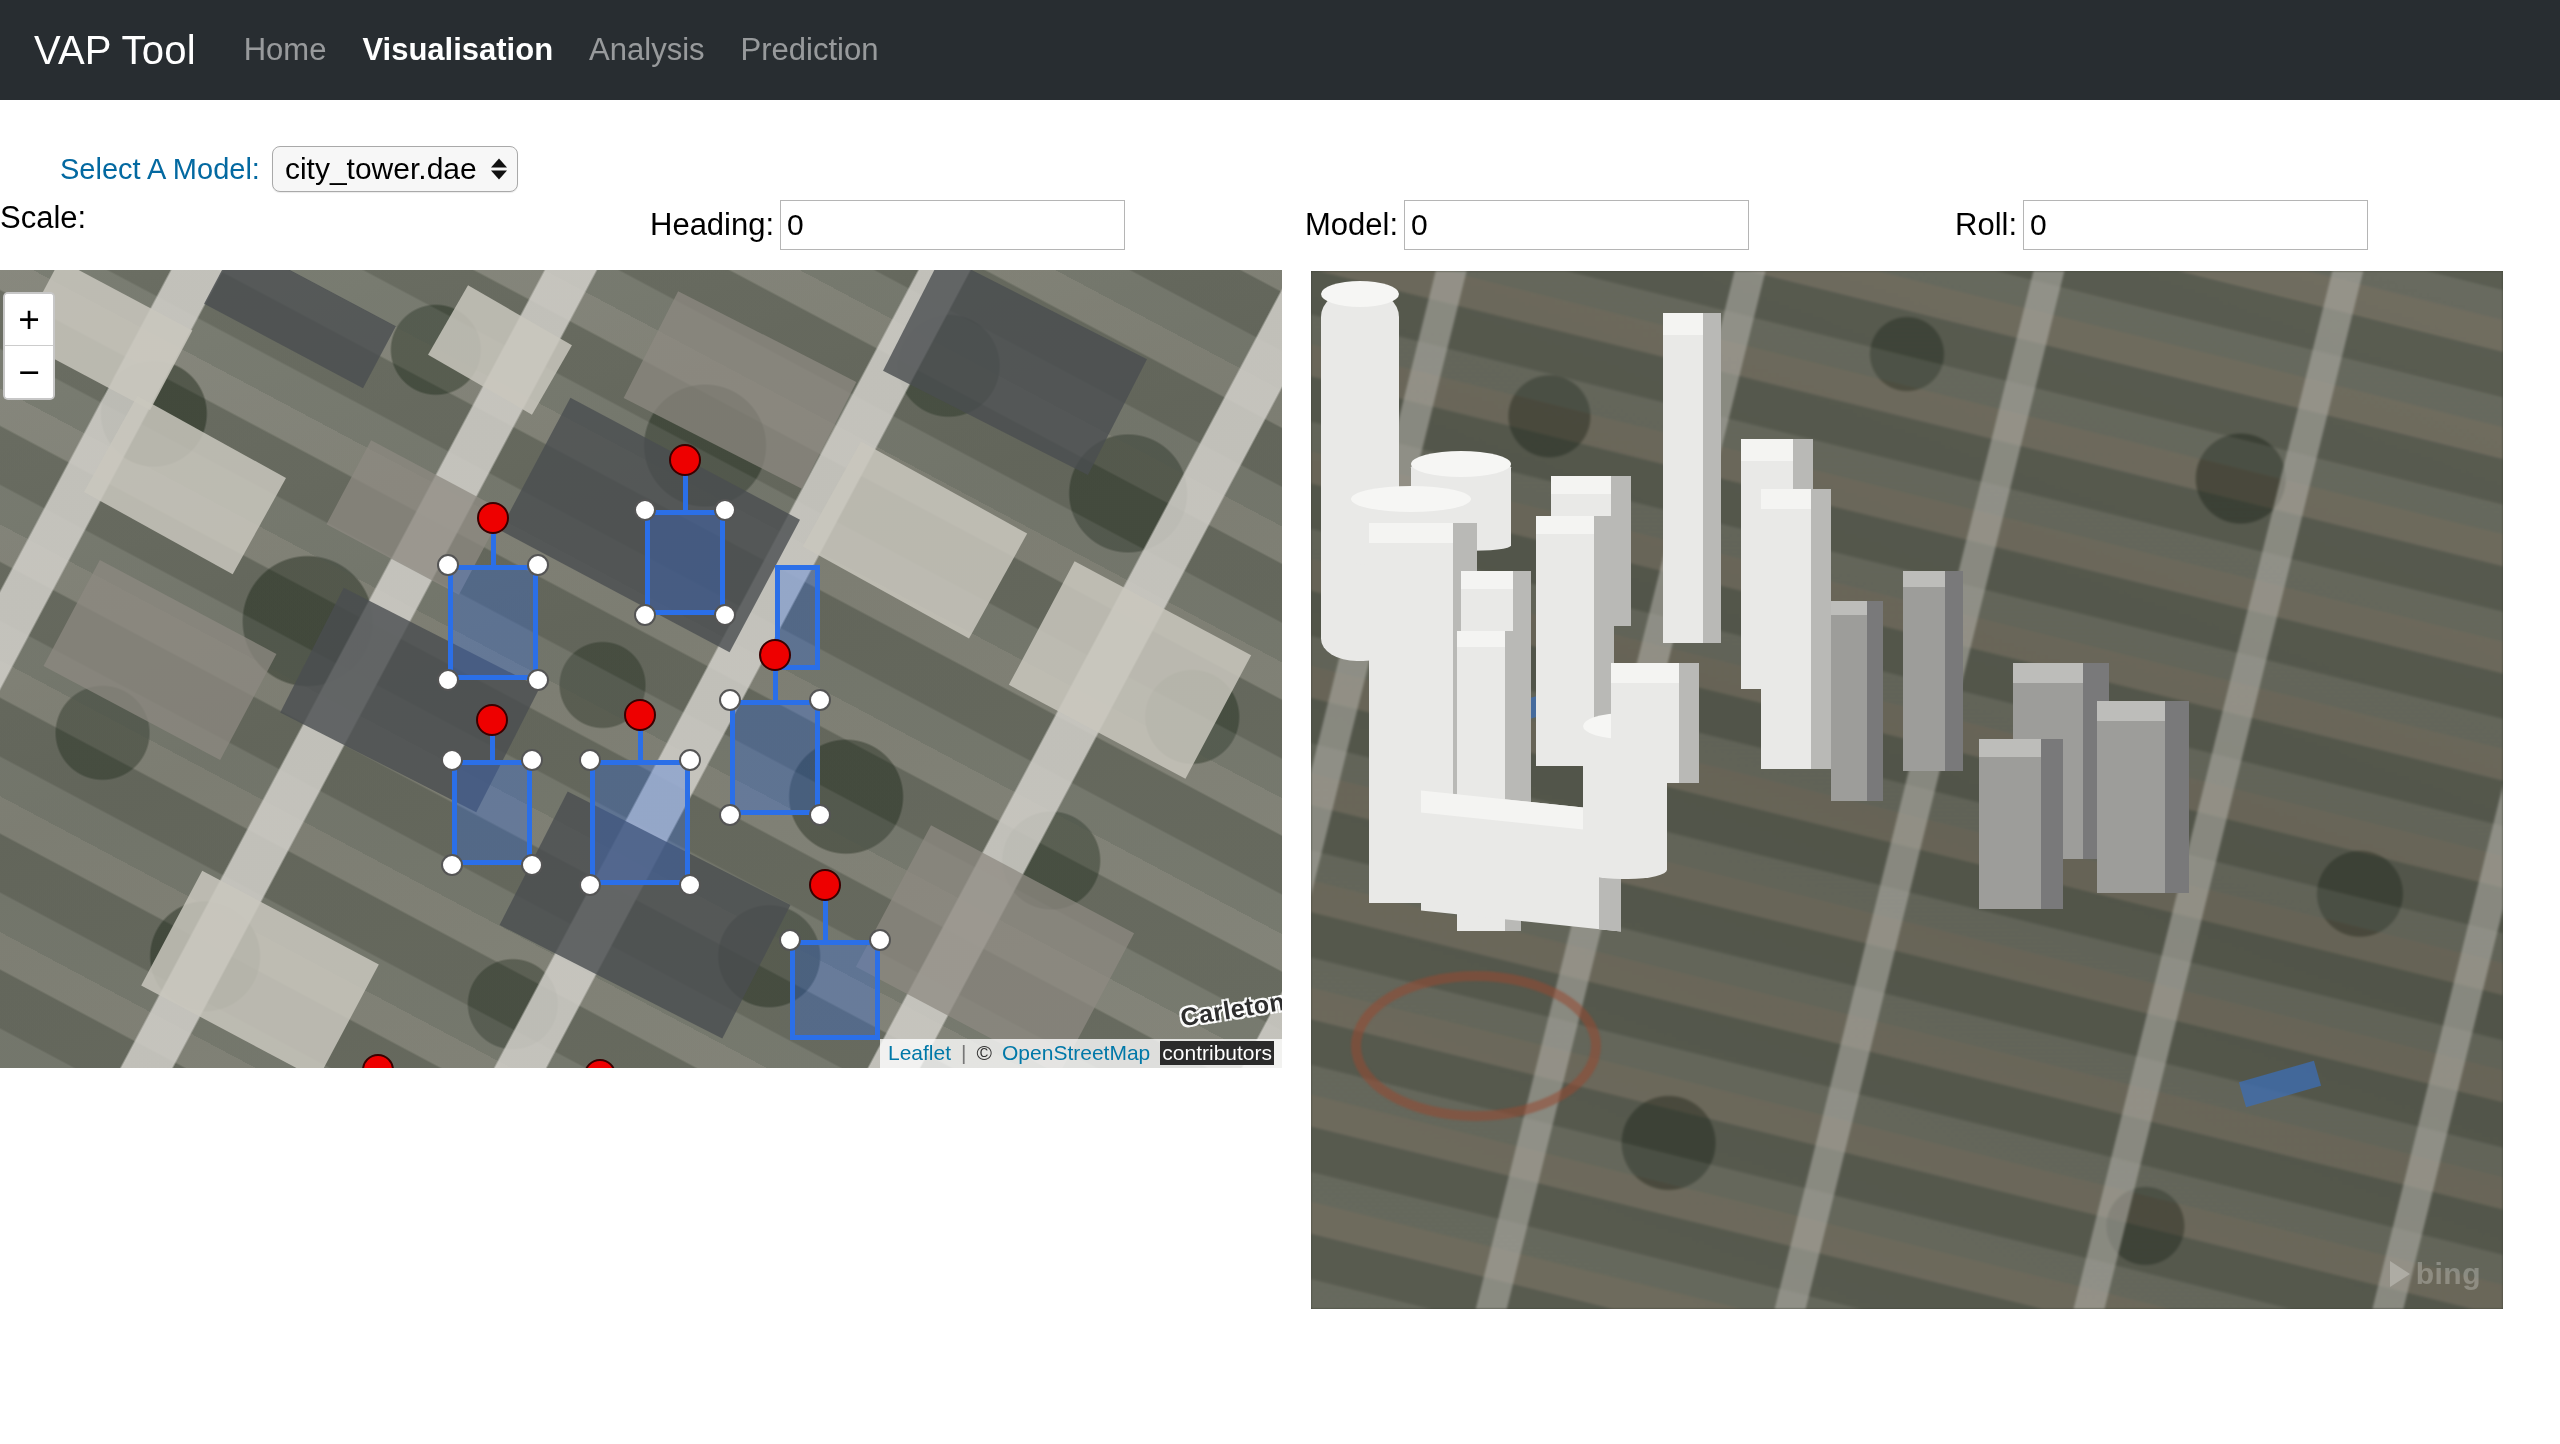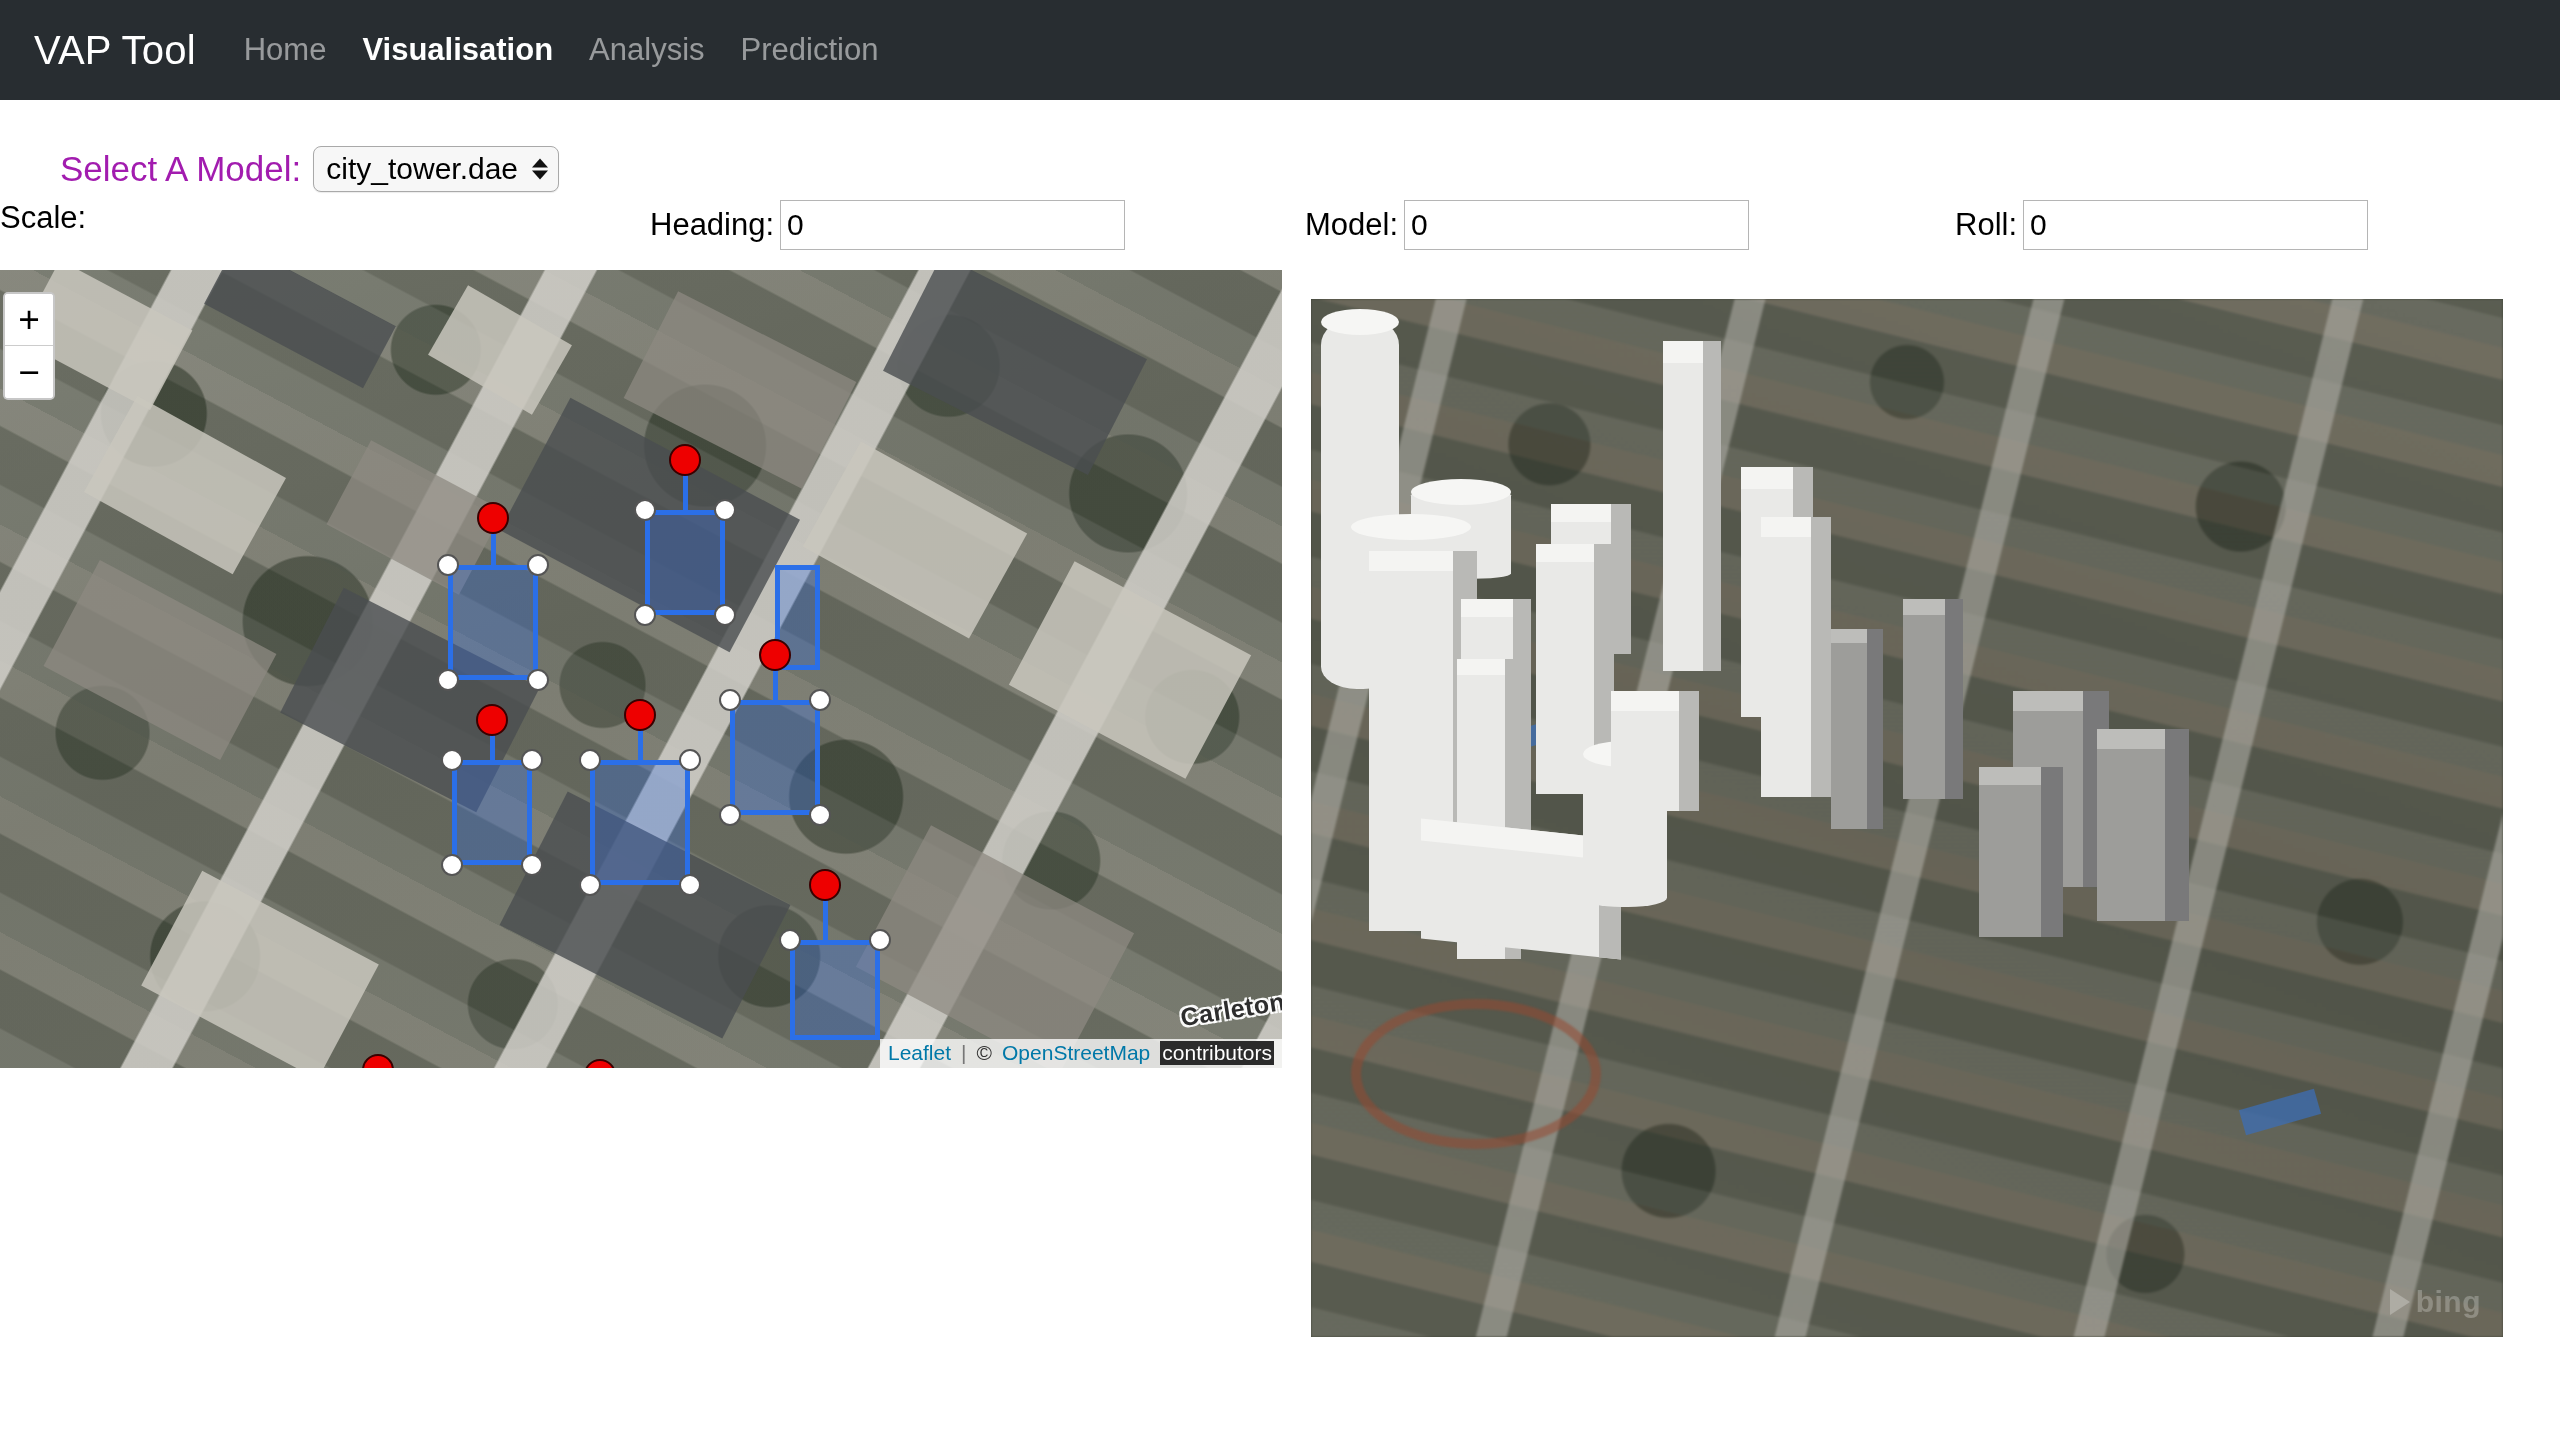--- a/index.html
+++ b/index.html
@@ -38,22 +38,22 @@
   .nav-link.active { color: #ffffff; font-weight: 700; }
 
   
   .model-row {
     display: flex;
     align-items: center;
     padding: 38px 0 0 60px;
     height: 100px;
   }
   .model-label {
-    font-size: 35px;
-    color: #a21caf;
+    font-size: 29px;
+    color: #0369a1;
     margin-right: 12px;
     white-space: nowrap;
   }
   .select-box {
     position: relative;
     display: inline-flex;
     align-items: center;
     background: #f7f7f7;
     border: 1px solid #a9a9a9;
     border-radius: 8px;
@@ -274,21 +274,20 @@
     padding: 0 2px;
   }
 
   
   .three-panel {
     position: absolute;
     left: 1311px; top: 1px;
     width: 1192px; height: 1038px;
     overflow: hidden;
     background: #3d4034;
-    margin-top: 28px;
   }
   .aerial {
     position: absolute; inset: 0;
     background-color: #5d6150;
     background-image:
       repeating-linear-gradient(104deg,
         rgba(190,188,178,0) 0px, rgba(190,188,178,0) 120px,
         rgba(196,194,184,.55) 122px, rgba(196,194,184,.55) 150px,
         rgba(190,188,178,0) 152px, rgba(190,188,178,0) 290px),
       repeating-linear-gradient(14deg,

